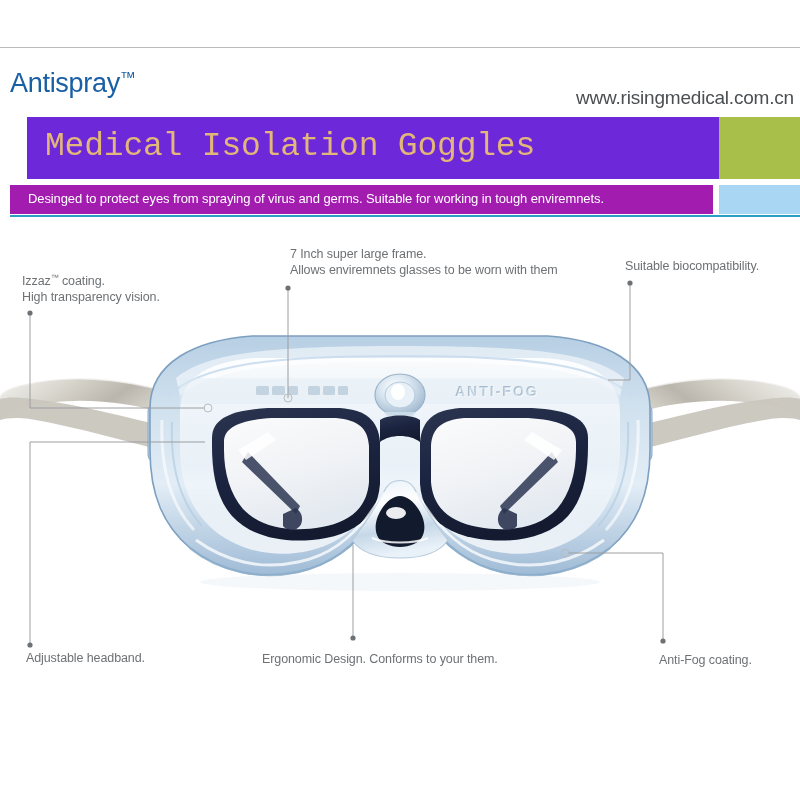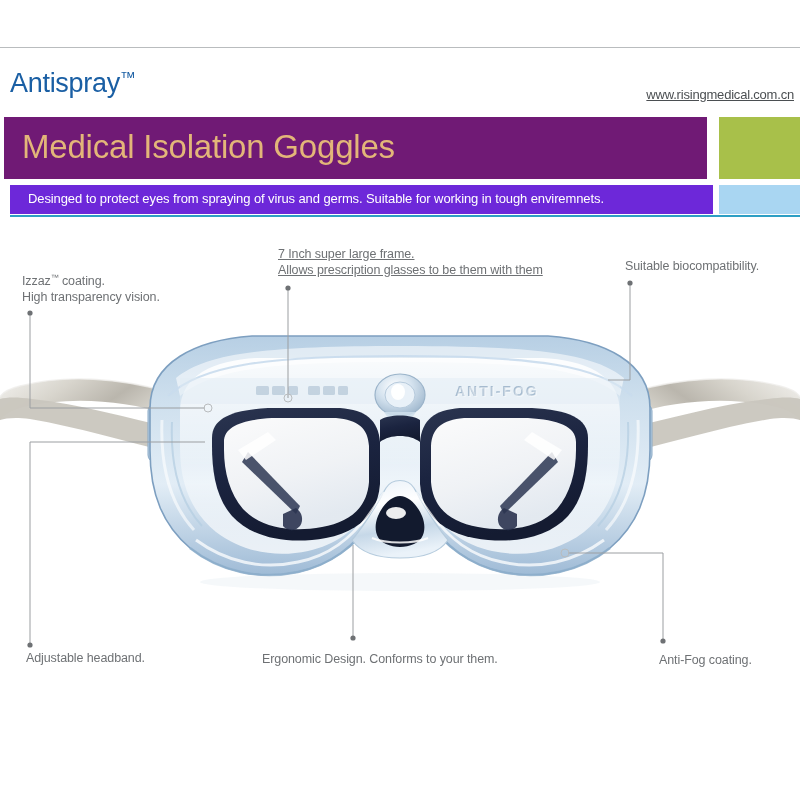--- a/index.html
+++ b/index.html
@@ -41,35 +41,35 @@
   }
   .brand .tm {
     font-size: 16px;
     vertical-align: 9px;
     letter-spacing: 0;
   }
   .site-url {
     position: absolute;
     right: 6px;
     top: 87px;
-    font-size: 13px;
+    font-size: 19px;
     color: #4b4f52;
     letter-spacing: -0.2px;
     white-space: nowrap;
-    text-decoration: underline;
   }
 
   
   .title-bar {
     position: absolute;
-    left: 4px;
+    left: 27px;
     top: 117px;
     width: 703px;
     height: 62px;
-    background: #701a75;
+    background: #6d28d9;
+    font-family: Liberation Mono, monospace;
   }
   .title-bar .title-text {
     position: absolute;
     left: 18px;
     top: 11px;
     font-size: 33px;
     color: #e3b679;
     letter-spacing: -0.2px;
     white-space: nowrap;
   }
@@ -80,21 +80,21 @@
     width: 81px;
     height: 62px;
     background: #a8c04a;
   }
   .subtitle-bar {
     position: absolute;
     left: 10px;
     top: 185px;
     width: 703px;
     height: 29px;
-    background: #6d28d9;
+    background: #a21caf;
   }
   .subtitle-bar .subtitle-text {
     position: absolute;
     left: 18px;
     top: 6px;
     font-size: 13px;
     color: #ffffff;
     letter-spacing: -0.1px;
     white-space: nowrap;
   }
@@ -465,23 +465,23 @@
       <circle cx="288" cy="398" r="4"></circle>
       <circle cx="565" cy="553" r="4"></circle>
     </g>
   </svg>
 
   <div class="callout" style="left:22px; top:270px;">
     <div><span>Izzaz</span><span class="sup">™</span><span> coating.</span></div>
     <div>High transparency vision.</div>
   </div>
 
-  <div class="callout" style="left:278px; top:246px;text-decoration:underline;">
+  <div class="callout" style="left:290px; top:246px;">
     <div>7 Inch super large frame.</div>
-    <div>Allows prescription glasses to be them with them</div>
+    <div>Allows enviremnets glasses to be worn with them</div>
   </div>
 
   <div class="callout" style="left:625px; top:258px;">
     <div>Suitable biocompatibility.</div>
   </div>
 
   <div class="callout" style="left:26px; top:650px;text-align:center;">
     <div>Adjustable headband.</div>
   </div>
 

